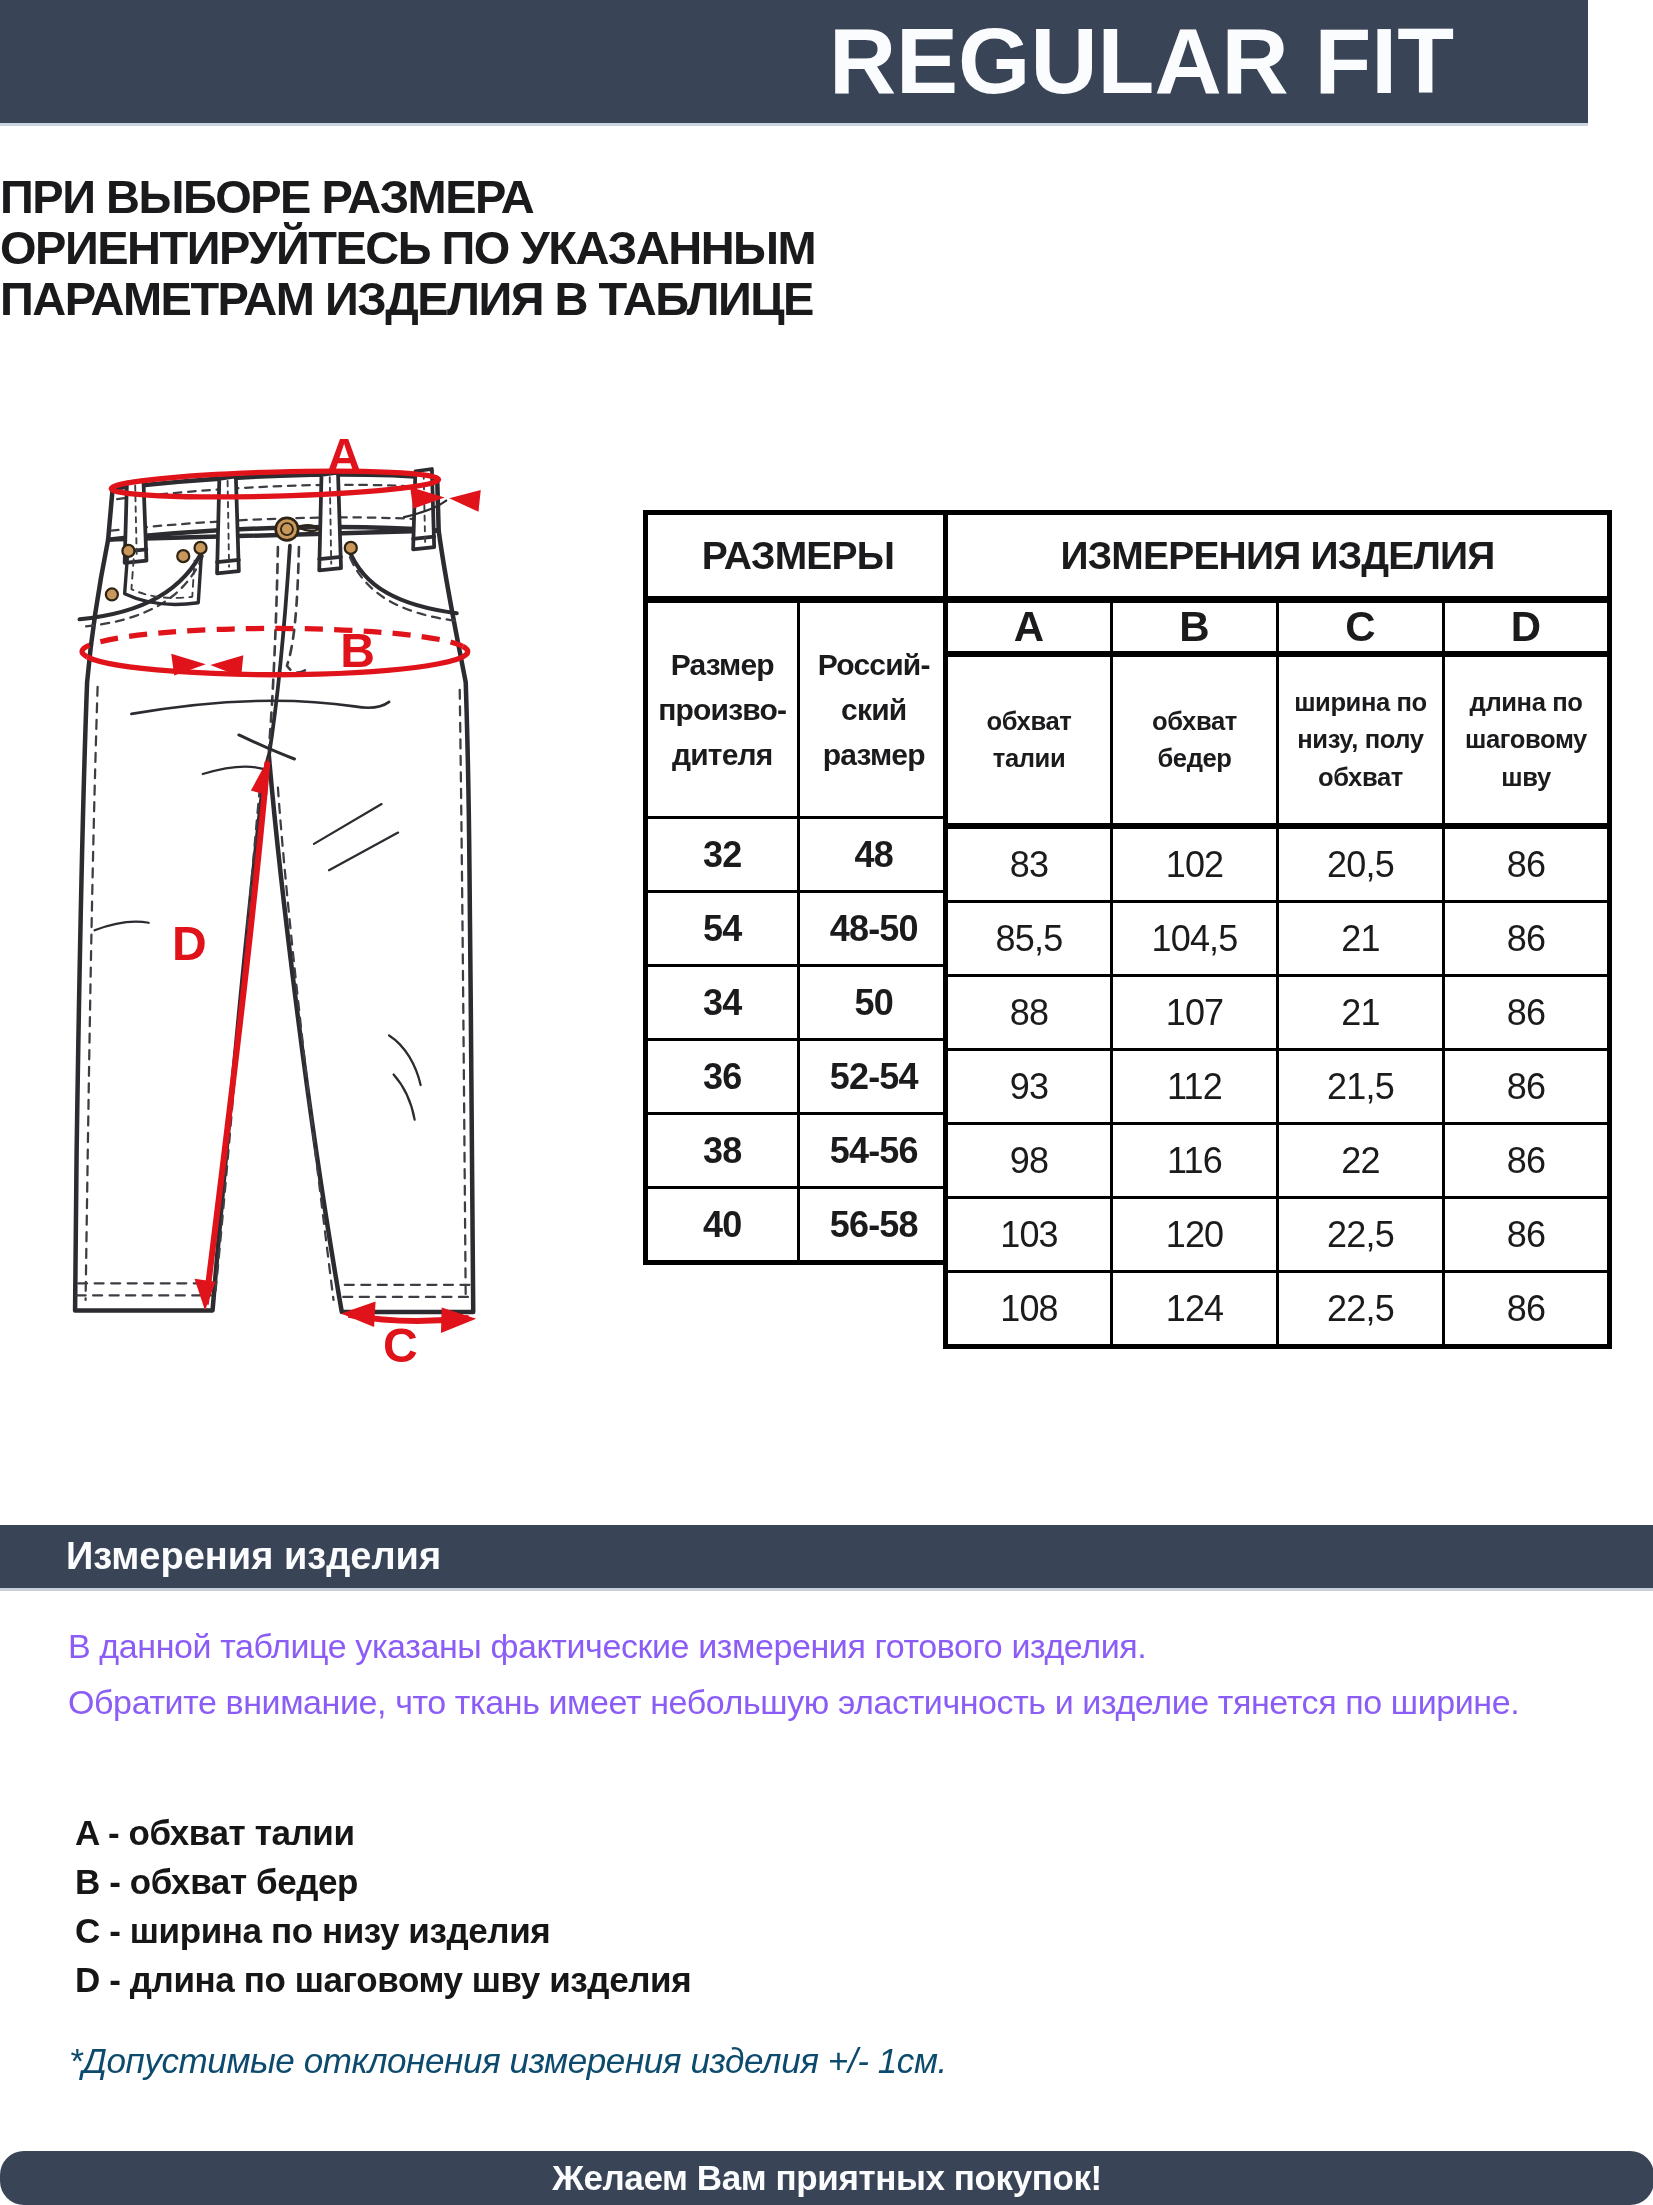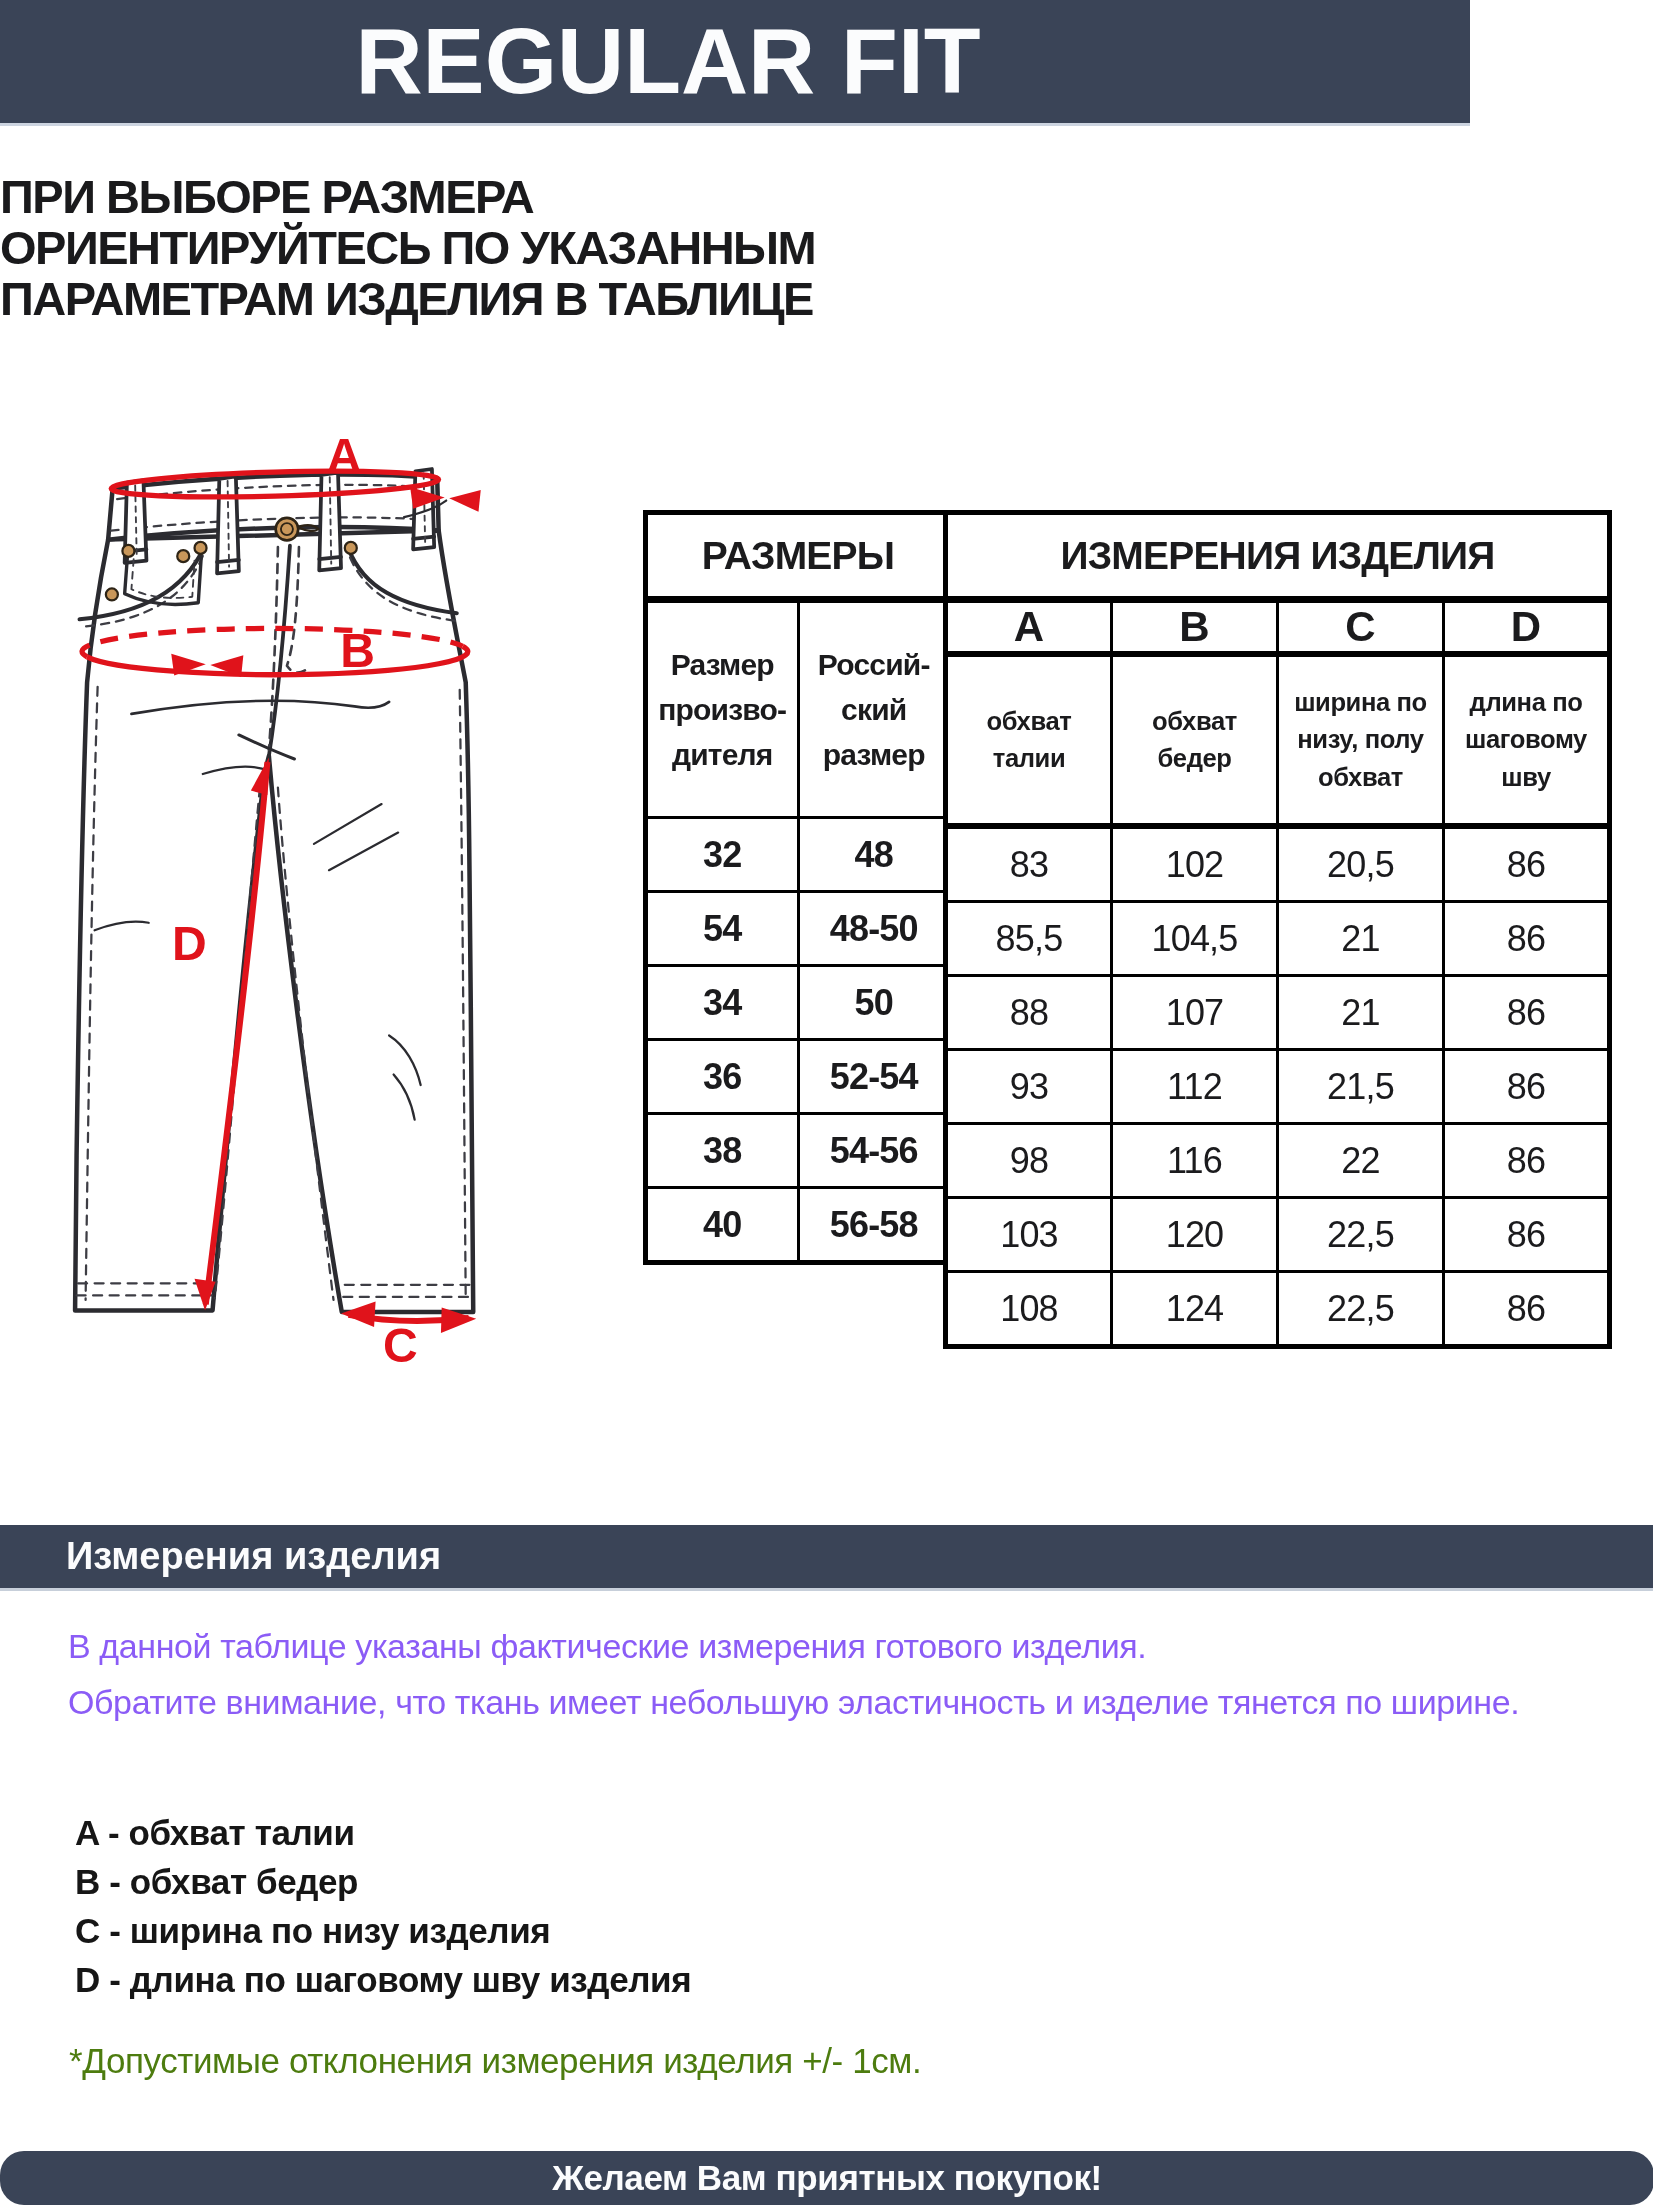--- a/index.html
+++ b/index.html
@@ -3,22 +3,22 @@
 <meta charset="utf-8">
 <style>
   html,body{margin:0;padding:0;}
   body{
     width:1654px;height:2205px;position:relative;background:#ffffff;
     font-family:"Liberation Sans","DejaVu Sans",sans-serif;color:#1b1b1d;
     overflow:hidden;
   }
   
   .topbar{
-    position:absolute;left:0;top:0;width:1470px;height:123px;background:#3a4457;
-    border-bottom:3px solid #ccd4e0;display:flex;align-items:center;justify-content:center;
+    position:absolute;left:0;top:0;width:1588px;height:123px;background:#3a4457;
+    border-bottom:3px solid #ccd4e0;display:flex;align-items:center;justify-content:flex-end;
   }
   .topbar .title{
     color:#fbfcfd;font-size:93px;font-weight:bold;padding-right:134px;letter-spacing:0;
     line-height:1;
   }
   
   .intro{
     position:absolute;left:0;top:171px;width:1654px;text-align:left;
     font-size:47px;line-height:51px;font-weight:bold;letter-spacing:-1.5px;color:#1a1a1c;
   }
@@ -40,21 +40,21 @@
   .midbar{
     position:absolute;left:0;top:1525px;width:1654px;height:63px;background:#3a4457;
     border-bottom:3px solid #c7cfda;display:flex;align-items:center;
   }
   .midbar .title{color:#fbfcfd;font-size:38px;font-weight:bold;padding-left:66px;}
   .desc{position:absolute;left:68px;top:1628px;width:1533px;}
   .desc p{margin:0;font-size:34px;line-height:1.07;letter-spacing:-0.4px;color:#8b5cf6;}
   .desc p + p{margin-top:19.5px;}
   .legend{position:absolute;left:75px;top:1808px;}
   .legend-item{height:49px;display:flex;align-items:center;font-size:35px;font-weight:bold;letter-spacing:-0.4px;color:#161616;}
-  .note{position:absolute;left:69px;top:2041px;font-size:35px;letter-spacing:-0.4px;color:#4d7c0f;}
+  .note{position:absolute;left:69px;top:2041px;font-size:35px;font-style:italic;letter-spacing:-0.4px;color:#0c4a6e;}
   
   .bottombar{
     position:absolute;left:0;top:2151px;width:1654px;height:54px;background:#3a4457;
     display:flex;align-items:center;justify-content:center;border-radius:24px;
   }
   .bottombar .msg{color:#fbfcfd;font-size:35px;font-weight:bold;letter-spacing:-0.4px;}
   
   .jeans{position:absolute;left:30px;top:434px;width:601px;height:970px;}
   .redlabel{font-size:64px;font-weight:bold;fill:#e0131b;font-family:"Liberation Sans","DejaVu Sans",sans-serif;}
 </style>

